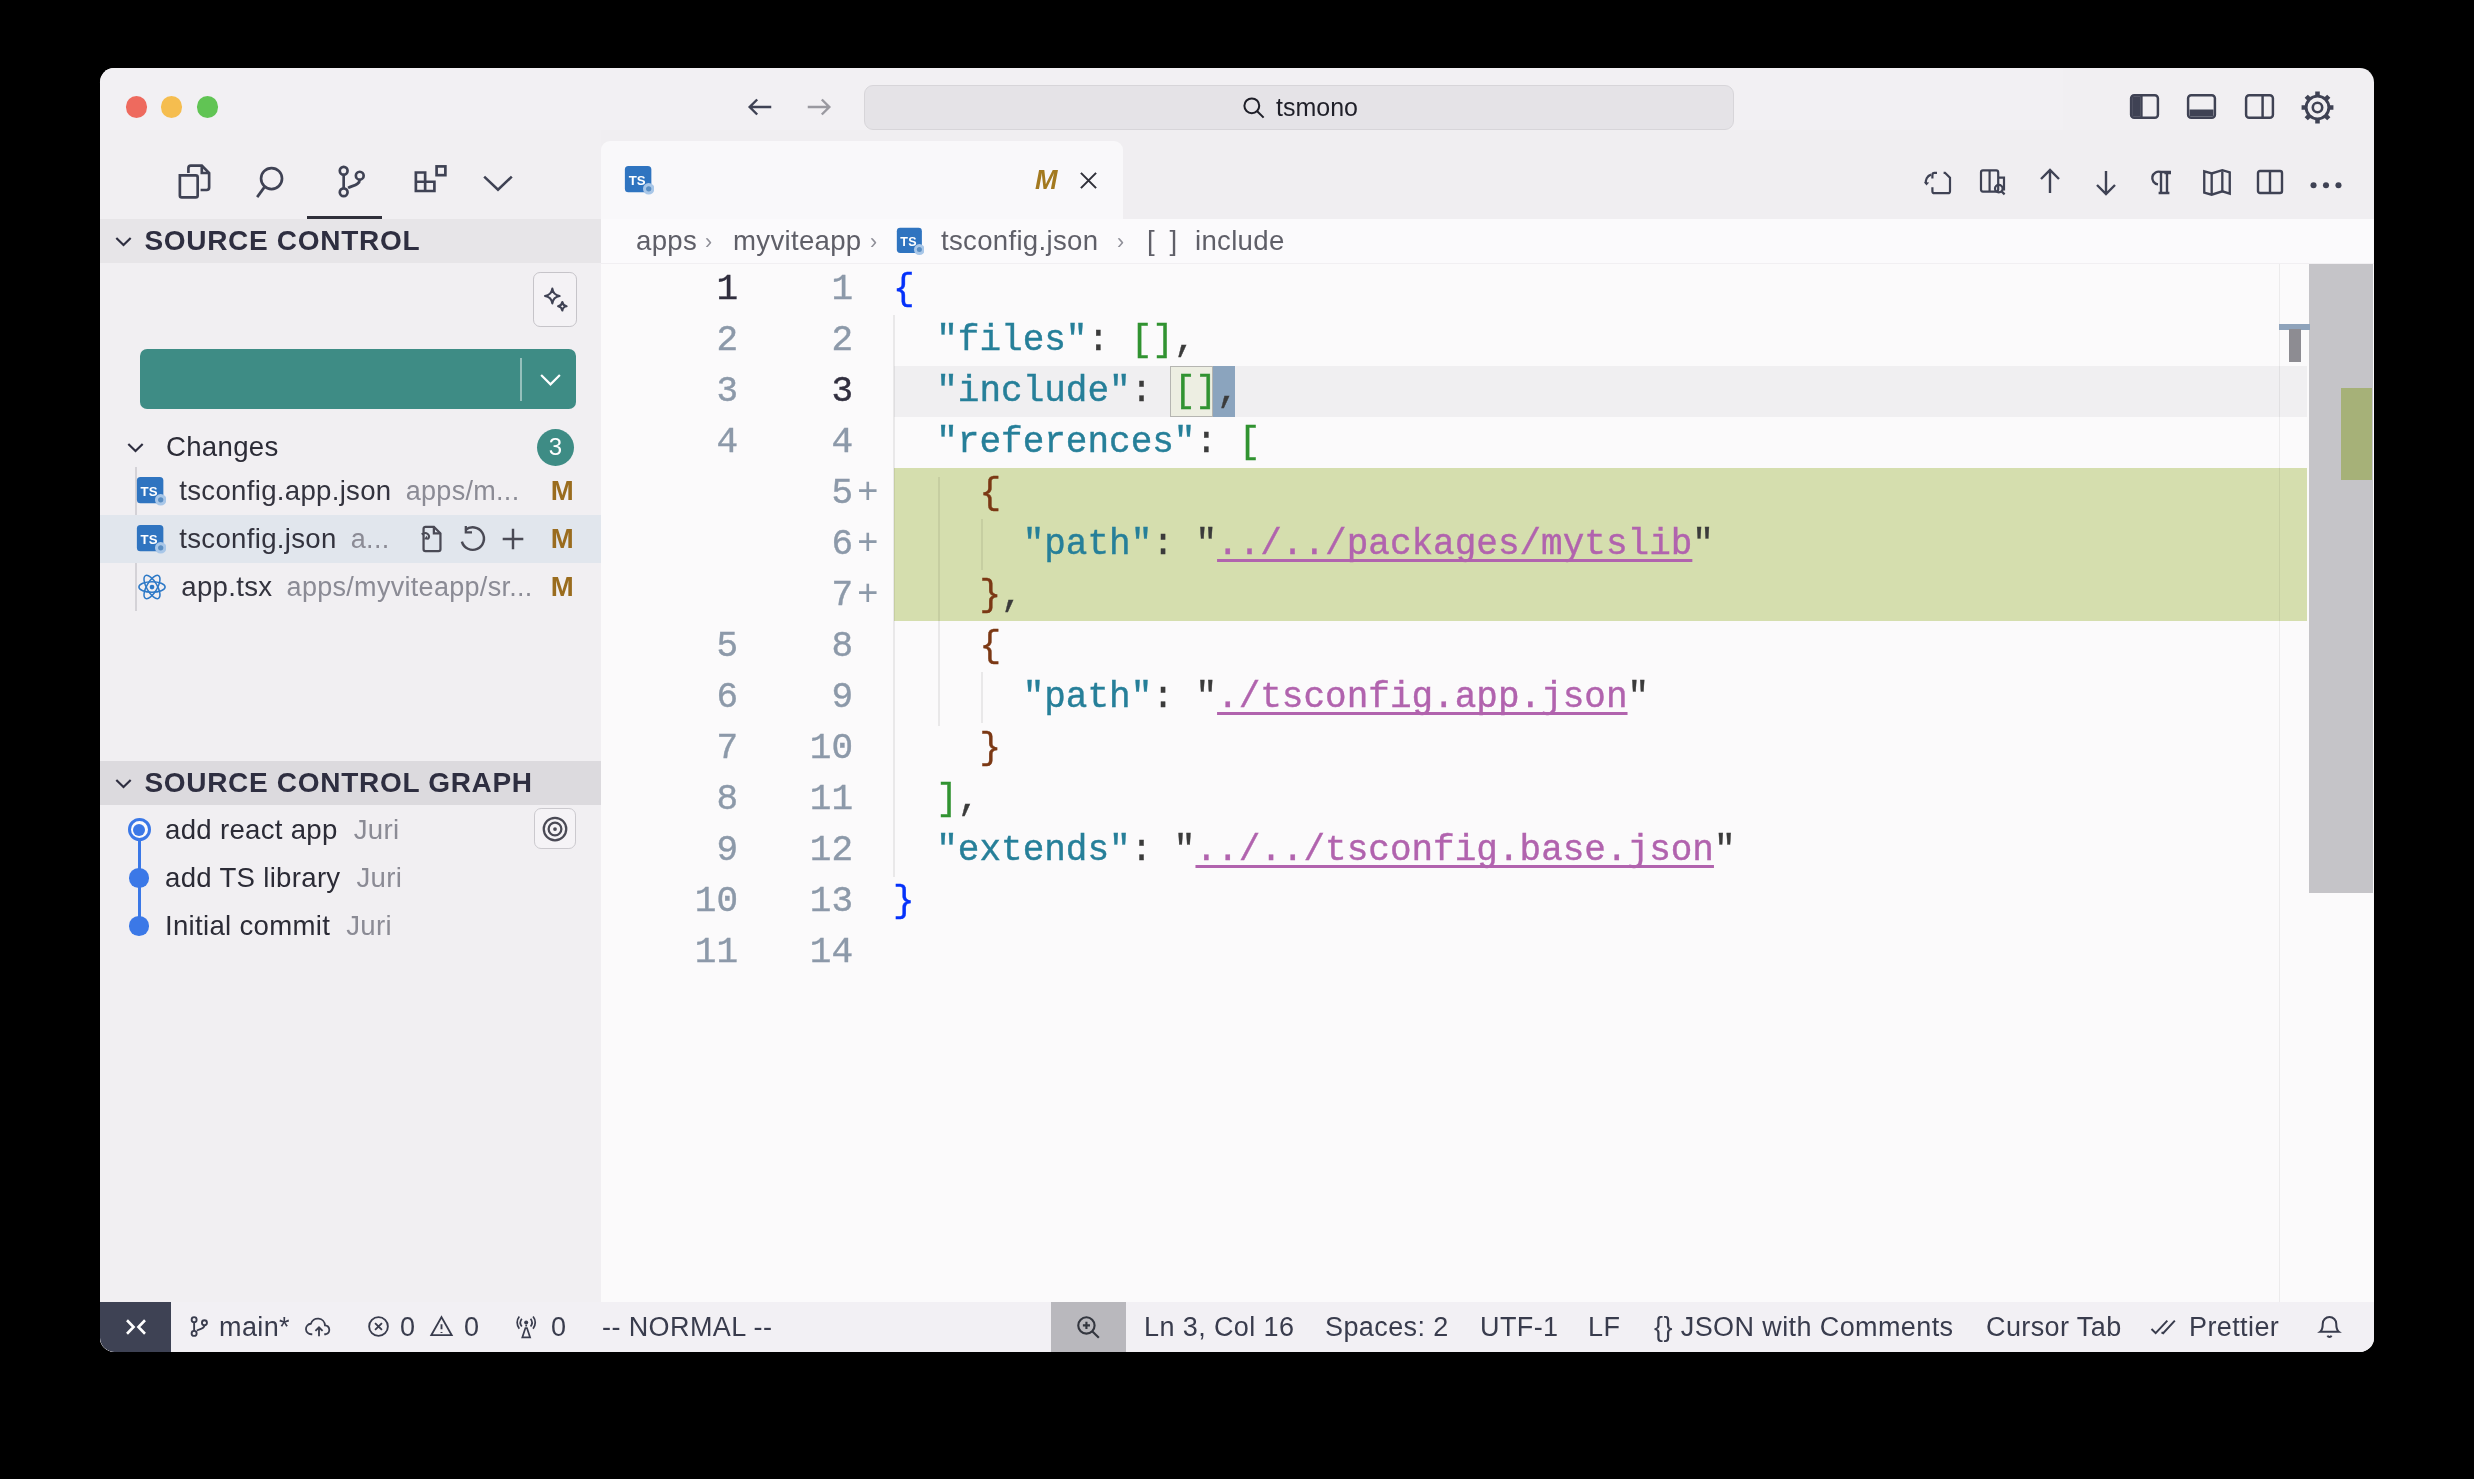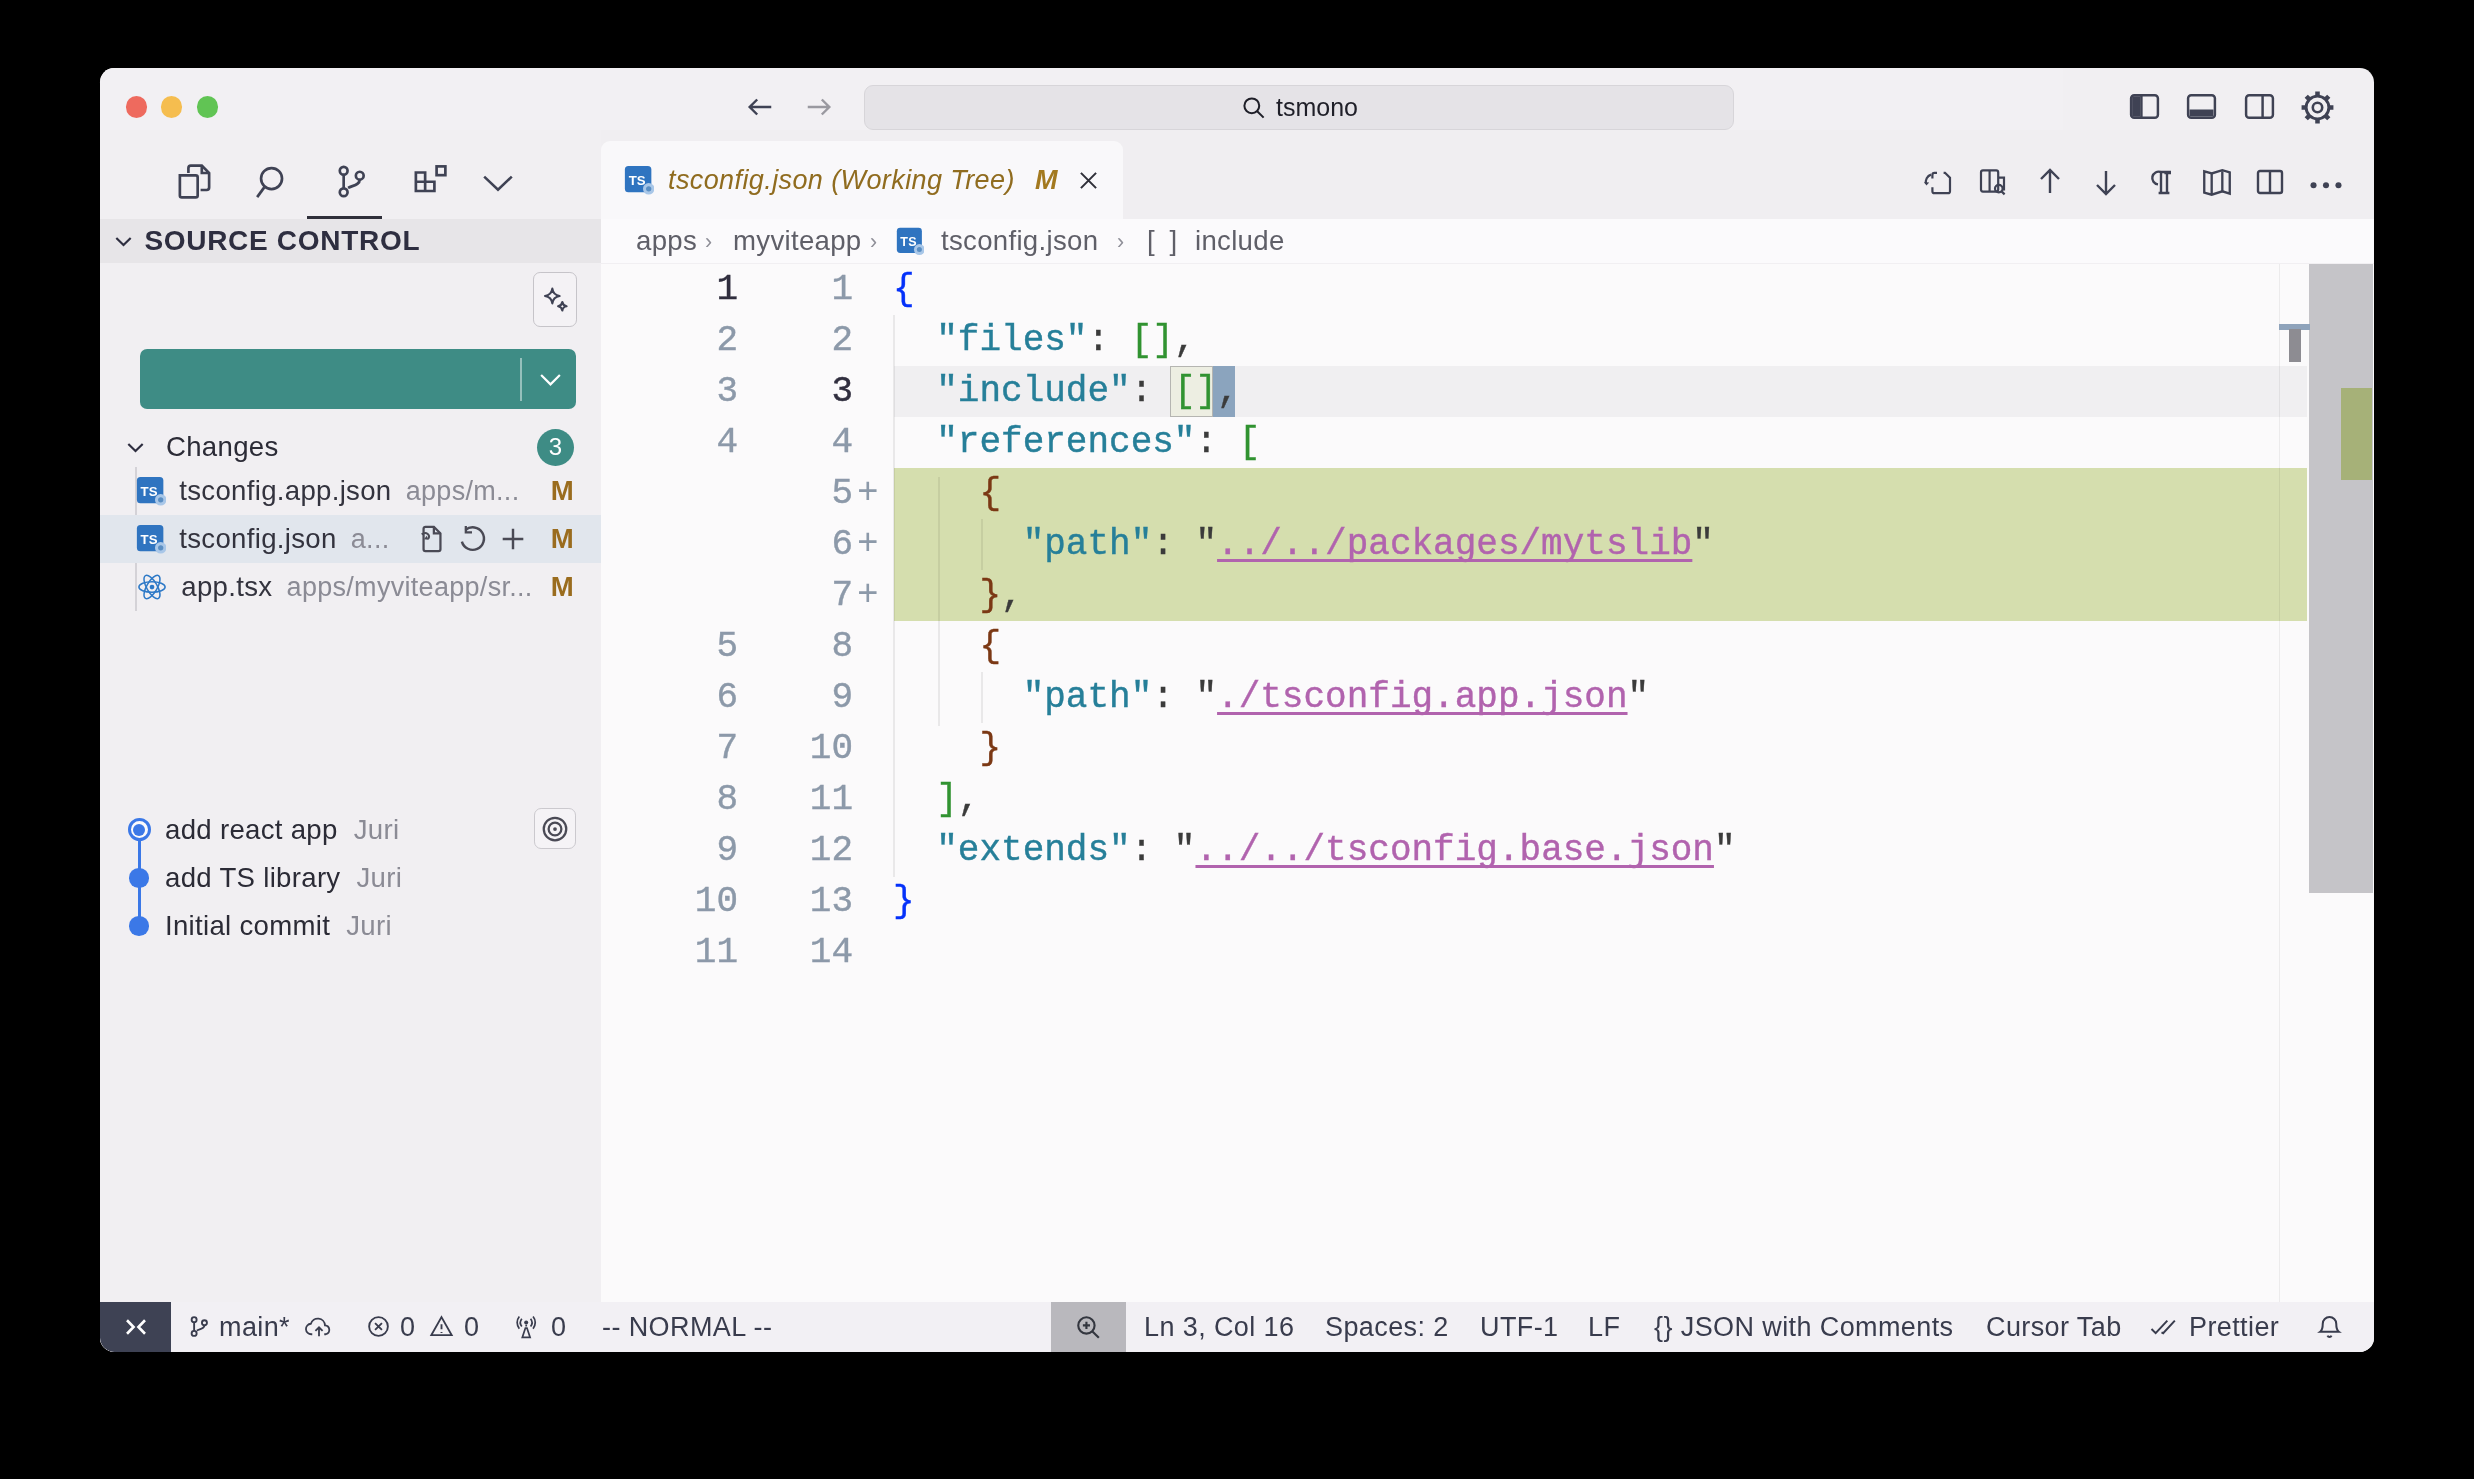--- a/index.html
+++ b/index.html
@@ -240,20 +240,26 @@
           <ellipse cx="12" cy="12" rx="10.5" ry="4.2" transform="rotate(60 12 12)"></ellipse>
           <ellipse cx="12" cy="12" rx="10.5" ry="4.2" transform="rotate(120 12 12)"></ellipse>
           <circle cx="12" cy="12" r="1.9" fill="#2d79c7" stroke="none"></circle>
         </svg>
       </span>
     <span style="margin-left:13.3px;">app.tsx</span>
       <span class="desc">apps/myviteapp/sr...</span>
     <span class="M">M</span>
   </div>
 
+  <div class="secband" style="top:693px;background:#dcdade;">
+    <svg class="chev" style="margin-left:12.4px" viewBox="0 0 16 16" fill="none" stroke="#2e2e40" stroke-width="1.5">
+        <path d="M3 5.5 8 10.5 13 5.5"></path>
+      </svg>
+    <span class="tt" style="margin-left:9px">SOURCE CONTROL GRAPH</span>
+  </div>
   <div class="abs" style="left:38px;top:762px;width:2.7px;height:96px;background:#3b78e7;"></div>
   <div class="gdot" style="left:27.6px;top:750px;width:23px;height:23px;border:3.1px solid #3b78e7;background:#fbfafc;"></div>
   <div class="gdot" style="left:33px;top:756px;width:12.4px;height:12.4px;background:#3b78e7;"></div>
   <div class="gdot" style="left:29px;top:800px;width:19.6px;height:19.6px;background:#3b78e7;"></div>
   <div class="gdot" style="left:29px;top:848px;width:19.6px;height:19.6px;background:#3b78e7;"></div>
   <div class="grow" style="top:738px;">
       <span>add react app</span>
       <span class="ju">Juri</span>
     </div>
   <div class="grow" style="top:786px;">
@@ -275,21 +281,20 @@
   <div id="tabstrip">
     <div id="tab">
       <span style="position:absolute;left:23px;top:24px;">
           <svg width="30" height="30" viewBox="0 0 34 34">
             <rect x="1" y="1" width="30" height="30" rx="4" fill="#2f74c0"></rect>
             <text x="15" y="23" font-size="15" font-weight="bold" fill="#fff" text-anchor="middle" font-family="Liberation Sans">TS</text>
             <circle cx="28" cy="27" r="6.5" fill="#a9c7e8"></circle>
             <circle cx="28" cy="27" r="3" fill="#5b8fc4"></circle>
           </svg>
         </span>
-      <span class="name">tsconfig.json (Working Tree)</span>
       <span class="m">M</span>
       <svg style="position:absolute;left:474px;top:26px" width="27" height="27" viewBox="0 0 16 16" fill="none" stroke="#2f2f38" stroke-width="1.2">
           <path d="M3.5 3.5l9 9M12.5 3.5l-9 9"></path>
         </svg>
     </div>
   </div>
   <div class="eact" style="left:1822px;">
       <svg width="32" height="32" viewBox="0 0 16 16" fill="none" stroke="#3f4254" stroke-width="1.1">
         <path d="M5.2 6.2V4.4a1 1 0 0 1 1-1h1.3M10.8 3.4h.7L14 5.9v6.7a1 1 0 0 1-1 1H6.2a1 1 0 0 1-1-1v-2"></path>
         <path d="M2 8.9a3.9 3.9 0 0 1 2.5-4.6"></path>

